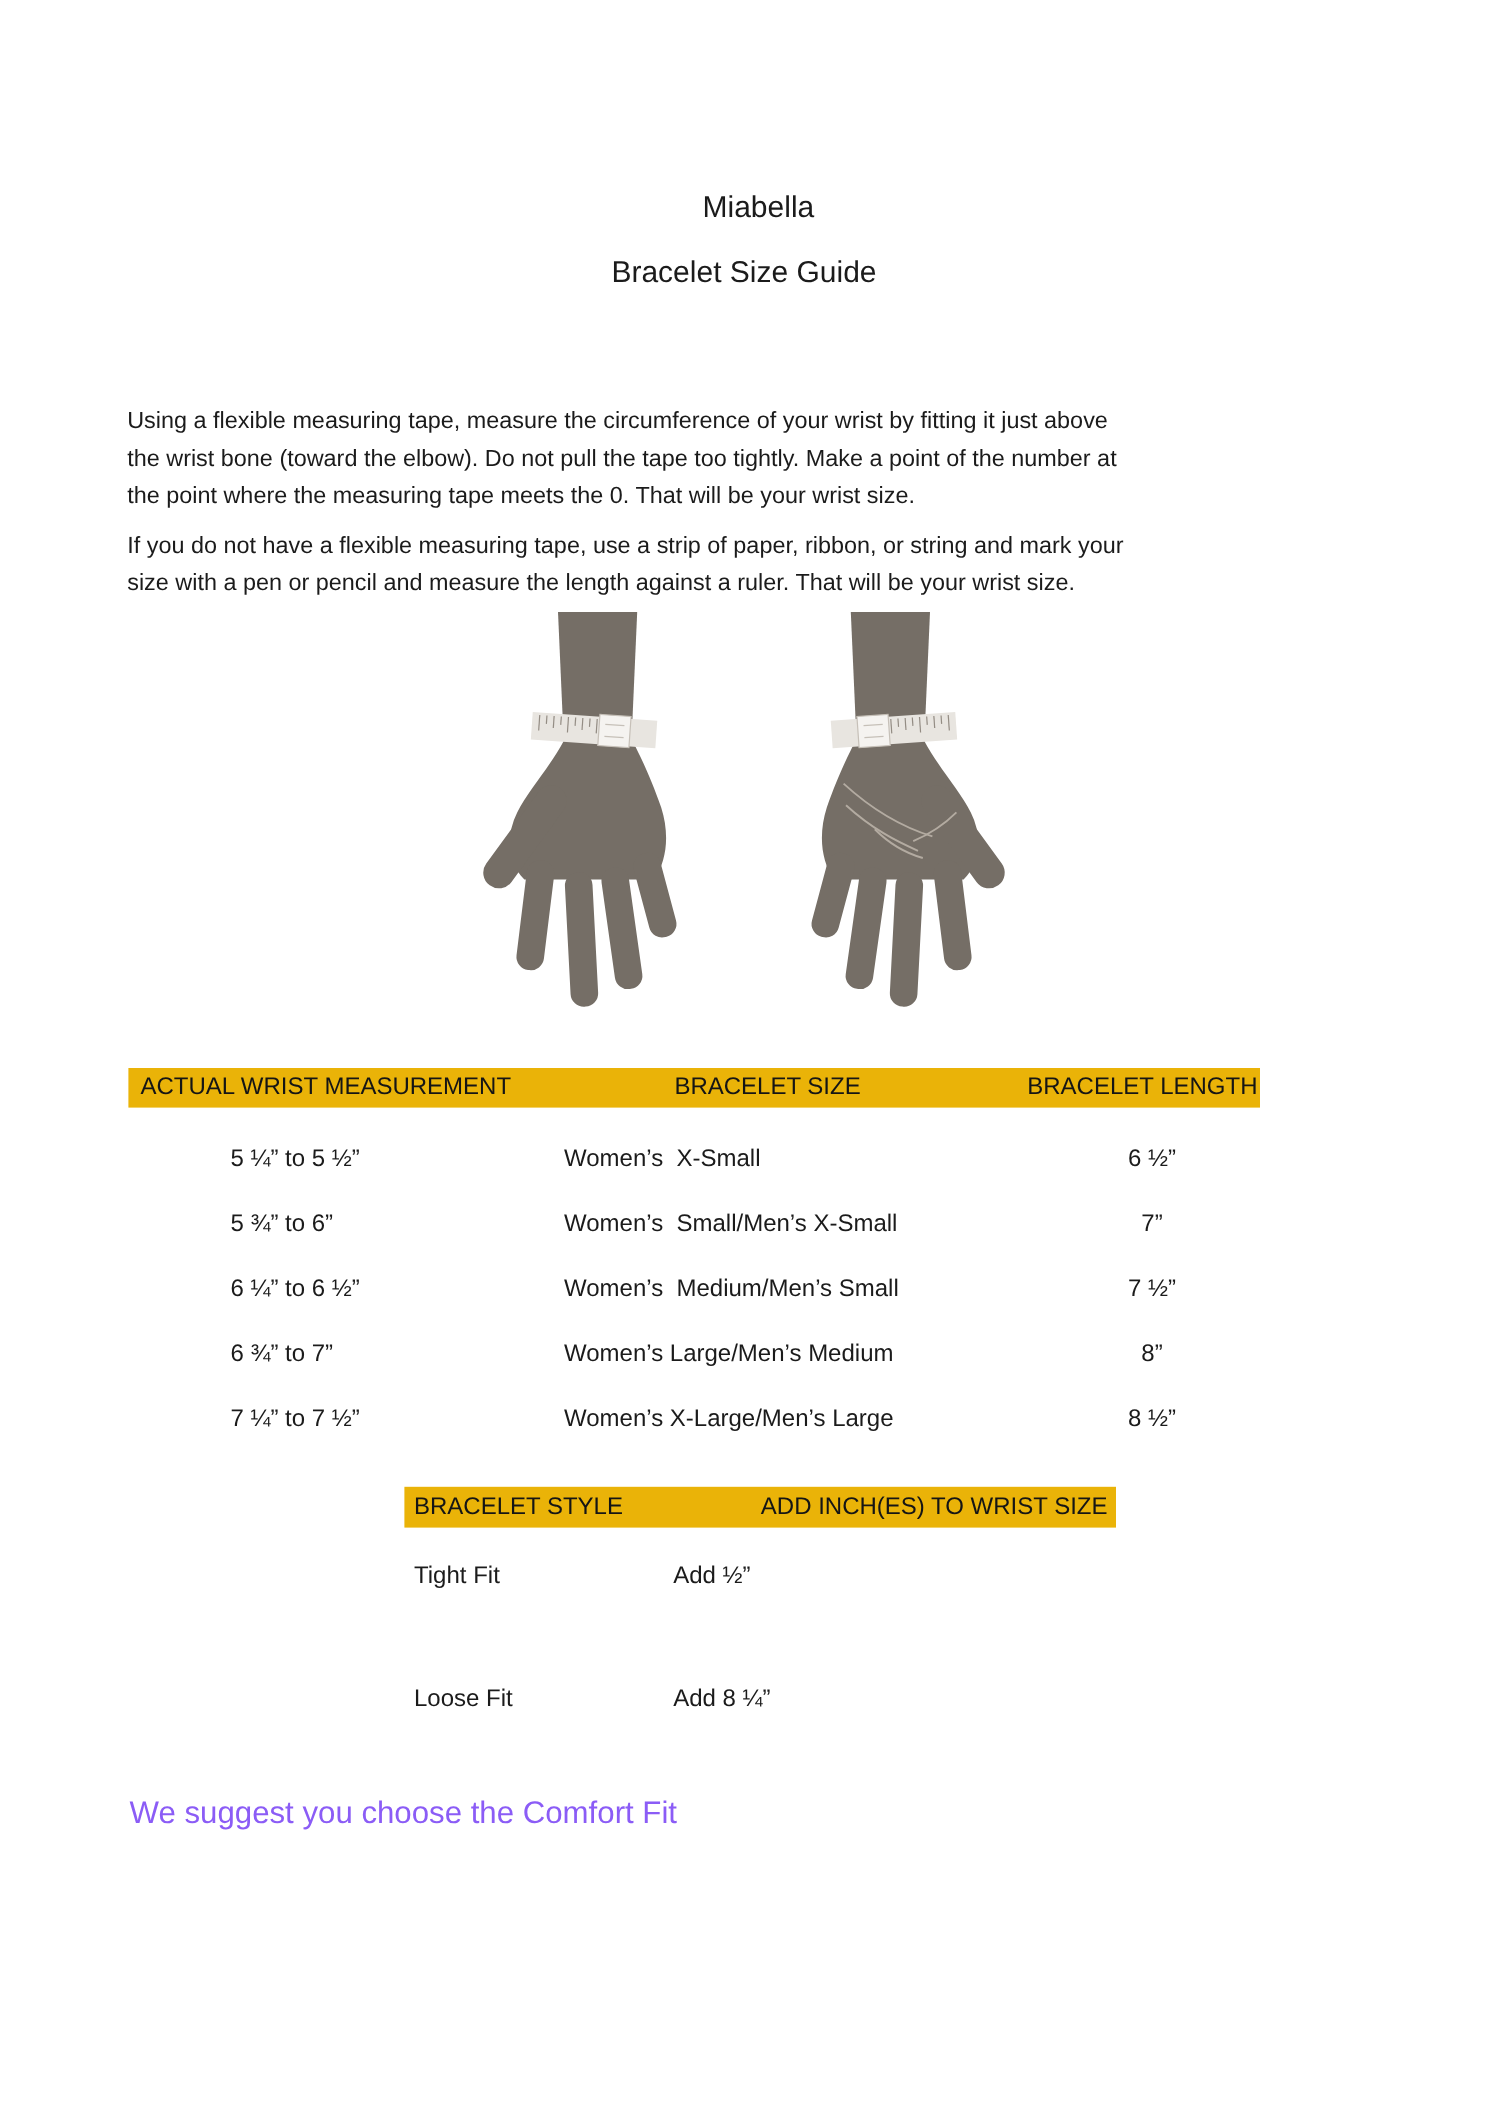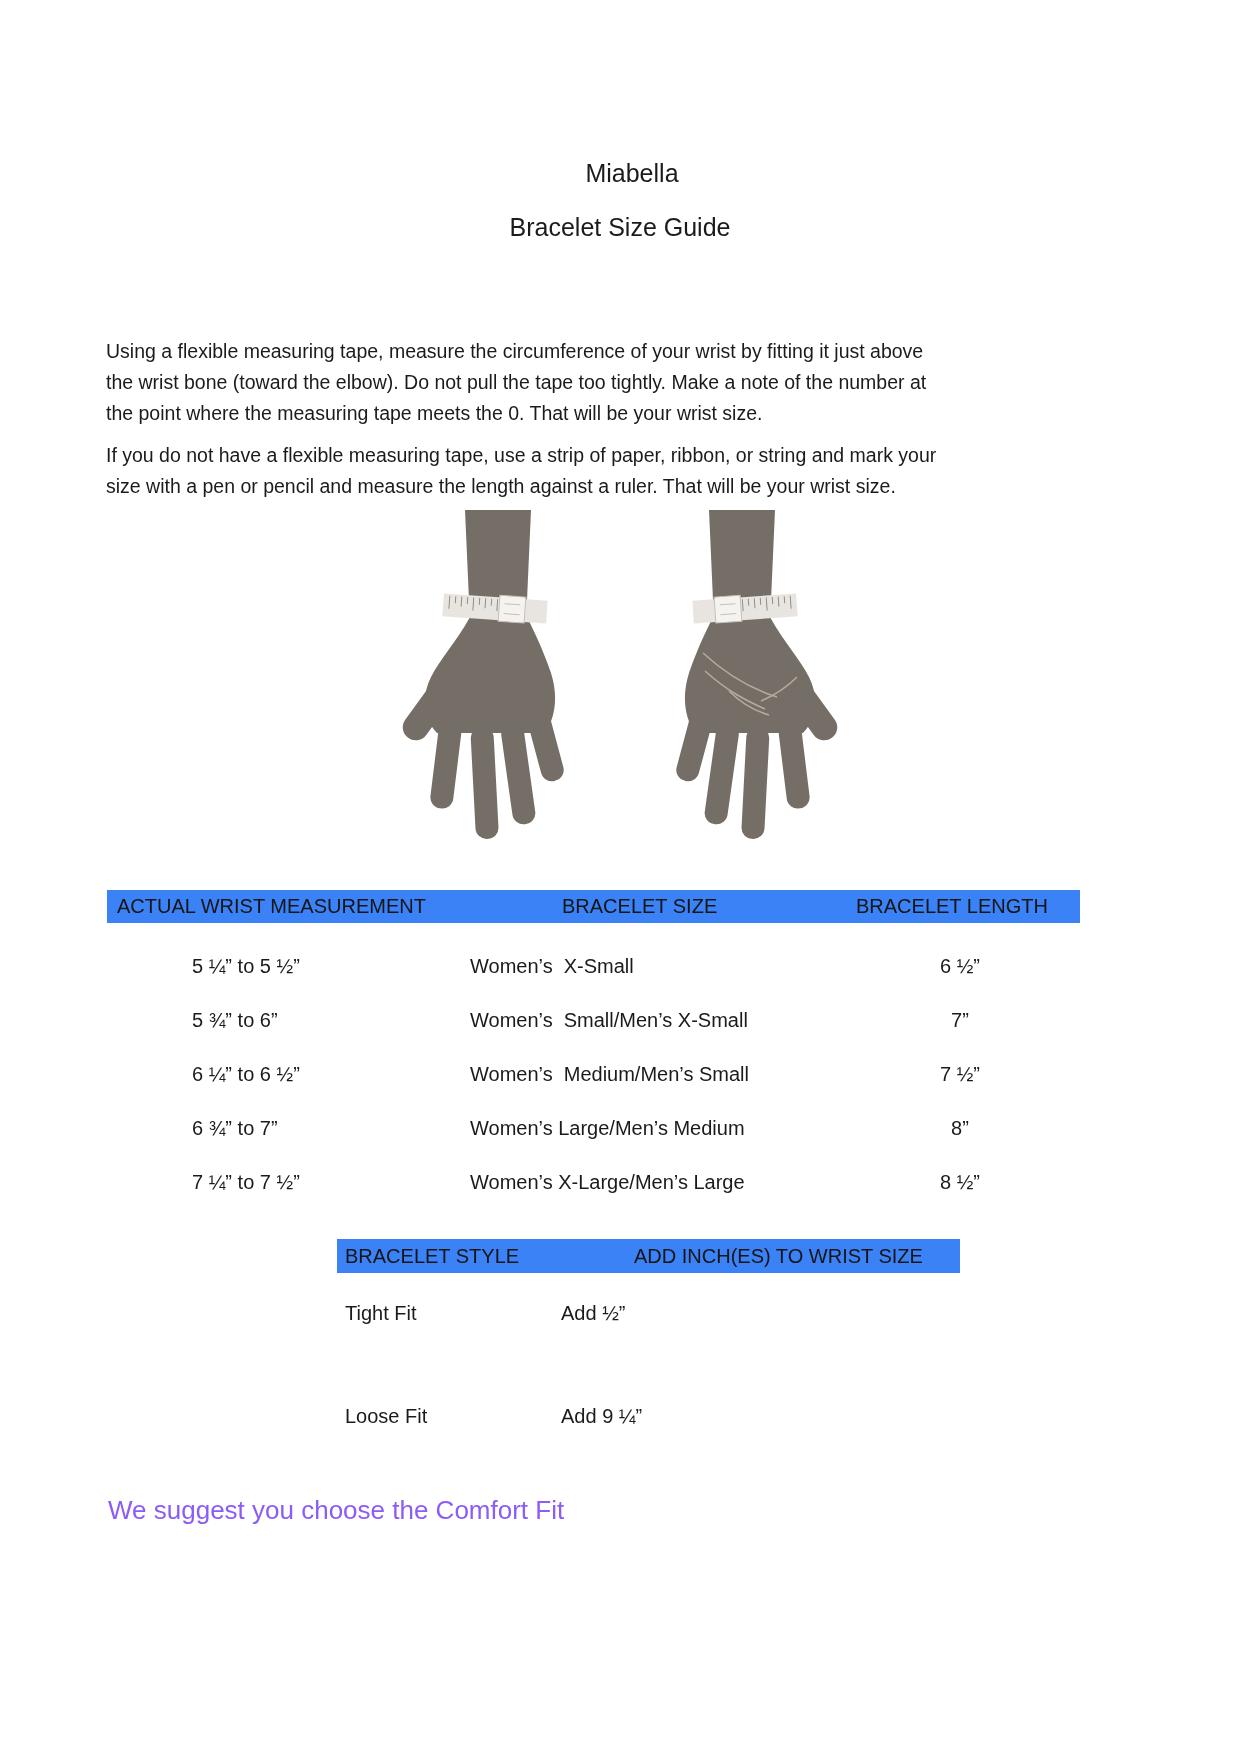--- a/index.html
+++ b/index.html
@@ -16,22 +16,22 @@
     text-align:center;font-size:25px;line-height:30px;color:#1b1b1b;margin-left:12px;
   }
   .subtitle{
     position:absolute;left:0;top:212px;width:100%;
     text-align:center;font-size:25px;line-height:30px;color:#1b1b1b;
   }
   .para{position:absolute;left:106px;width:960px;font-size:19.5px;}
   .pline{line-height:31px;white-space:pre;}
   .figure{position:absolute;left:385px;top:505px;width:470px;height:350px;}
   .hbar{
-    position:absolute;background:#3b82f6;height:33px;line-height:33px;
-    font-size:20px;color:#151515;padding-left:30px;
+    position:absolute;background:#eab308;height:33px;line-height:33px;
+    font-size:20px;color:#151515;
   }
   .hbar span{position:absolute;top:0;white-space:pre;}
   .trow{position:absolute;left:0;width:1240px;height:31px;font-size:20px;line-height:31px;}
   .trow span{position:absolute;top:0;white-space:pre;}
   .c1{left:192px;}
   .c2{left:470px;}
   .c3{left:895px;width:130px;text-align:center;}
   .f1{left:345px;}
   .f2{left:561px;}
   .footer-note{
@@ -42,21 +42,21 @@
 </head>
 <body>
 
 <div class="page">
 
   <div class="title">Miabella</div>
   <div class="subtitle">Bracelet Size Guide</div>
 
   <div class="para" style="top:336px">
     <div class="pline">Using a flexible measuring tape, measure the circumference of your wrist by fitting it just above</div>
-    <div class="pline">the wrist bone (toward the elbow). Do not pull the tape too tightly. Make a note of the number at</div>
+    <div class="pline">the wrist bone (toward the elbow). Do not pull the tape too tightly. Make a point of the number at</div>
     <div class="pline">the point where the measuring tape meets the 0. That will be your wrist size.</div>
   </div>
 
   <div class="para" style="top:440px">
     <div class="pline">If you do not have a flexible measuring tape, use a strip of paper, ribbon, or string and mark your</div>
     <div class="pline">size with a pen or pencil and measure the length against a ruler. That will be your wrist size.</div>
   </div>
 
   <div class="figure">
     <svg width="470" height="350" viewBox="0 0 470 350" xmlns="http://www.w3.org/2000/svg">
@@ -146,18 +146,18 @@
     <span style="left:8px">BRACELET STYLE</span>
     <span style="left:297px">ADD INCH(ES) TO WRIST SIZE</span>
   </div>
 
   <div class="trow" style="top:1298px">
     <span class="f1">Tight Fit</span>
     <span class="f2">Add ½”</span>
   </div>
   <div class="trow" style="top:1401px">
     <span class="f1">Loose Fit</span>
-    <span class="f2">Add 9 ¼”</span>
+    <span class="f2">Add 8 ¼”</span>
   </div>
 
   <div class="footer-note">We suggest you choose the Comfort Fit</div>
 
 </div>
 
 </body></html>

